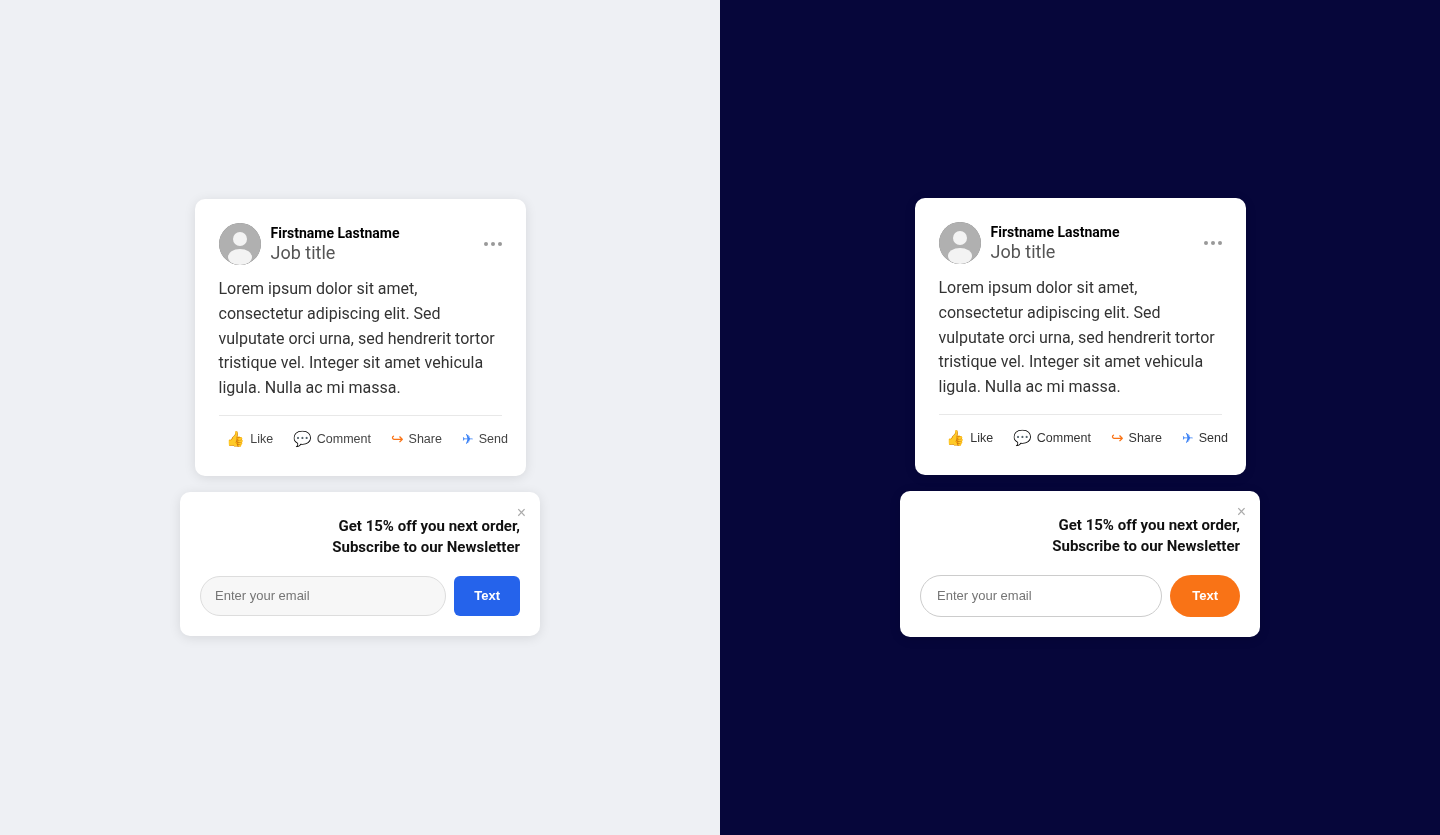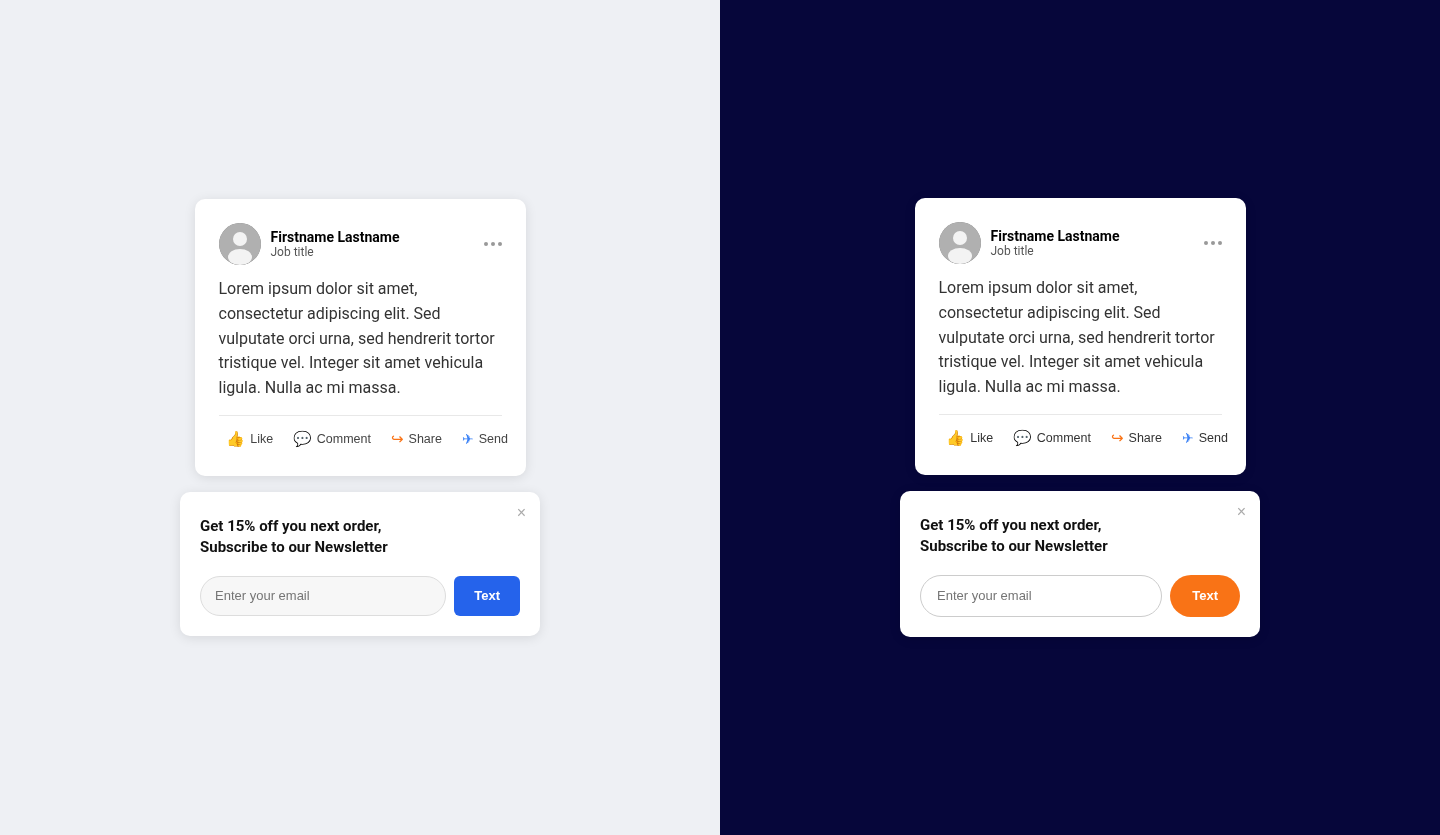--- a/index.html
+++ b/index.html
@@ -79,21 +79,21 @@
     }
 
     .post-name {
       font-size: 14px;
       font-weight: 700;
       color: #000;
       line-height: 1.2;
     }
 
     .post-job {
-      font-size: 12px;
+      font-size: 18px;
       color: #555;
     }
 
     .more-dots {
       display: flex;
       gap: 3px;
       align-items: center;
       cursor: pointer;
     }
 
@@ -147,21 +147,21 @@
     
     .newsletter-card {
       width: 360px;
       padding: 24px 20px 20px;
       position: relative;
     }
 
     .newsletter-title {
       font-size: 15px;
       font-weight: 700;
-      text-align: left;
+      text-align: right;
       line-height: 1.4;
       margin-bottom: 18px;
       color: #111;
     }
 
     .newsletter-close {
       position: absolute;
       top: 12px;
       right: 14px;
       font-size: 16px;

